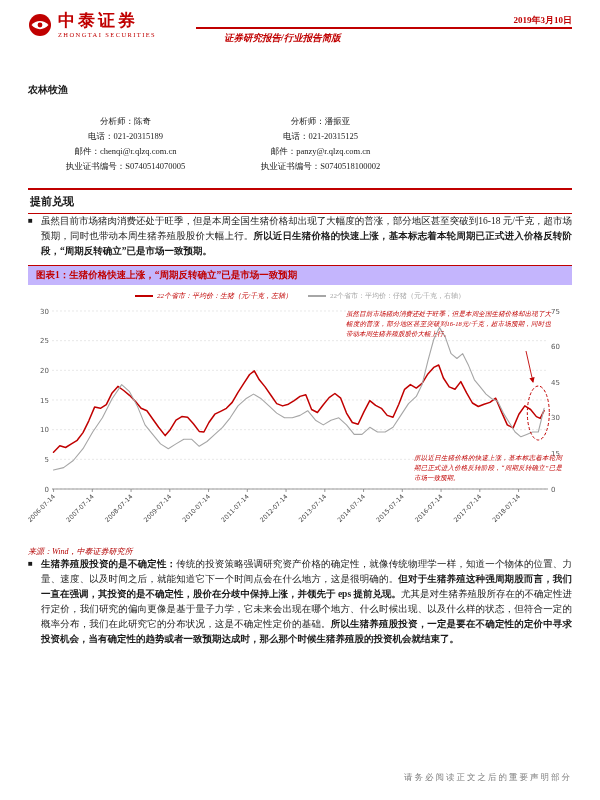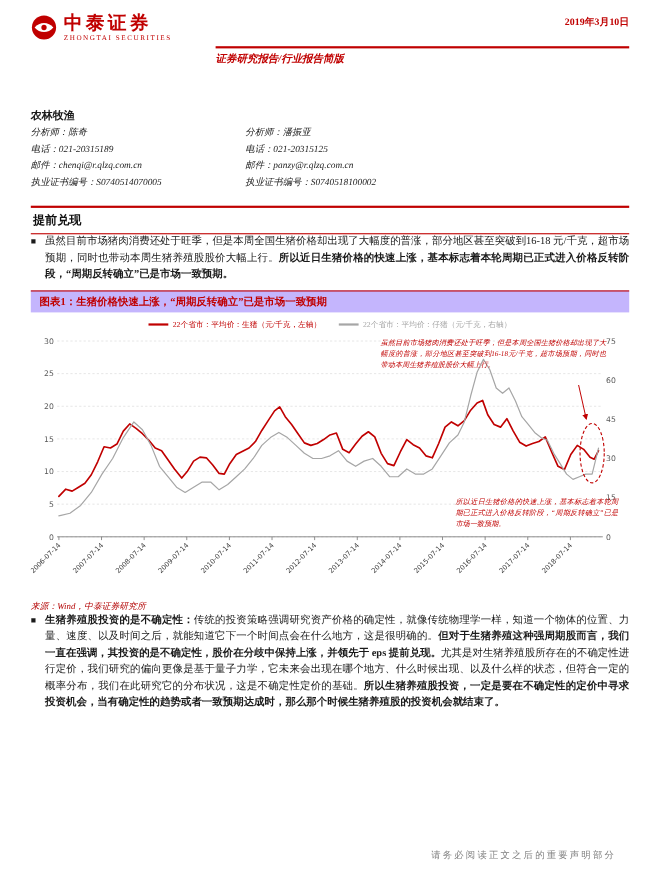--- a/index.html
+++ b/index.html
@@ -7,29 +7,29 @@
         font-family:"Liberation Serif","DejaVu Serif",serif;color:#1a1a1a;box-sizing:border-box;}
   .inner{padding:12px 28px 0;}
 
   
   .hdr{display:flex;align-items:flex-start;}
   .logo{display:flex;align-items:center;gap:6px;width:168px;flex:none;}
   .logo-mark{flex:none;}
   .logo-cn{font-size:17px;font-weight:bold;color:#c00000;letter-spacing:3px;line-height:1.1;}
   .logo-en{font-size:6.5px;color:#c00000;letter-spacing:1.4px;}
   .hdr-right{flex:1;display:flex;flex-direction:column;padding-top:2px;}
-  .hdr-date{text-align:right;color:#c00000;font-size:9px;font-weight:bold;padding-bottom:15px;}
+  .hdr-date{text-align:right;color:#c00000;font-size:9px;font-weight:bold;padding-bottom:0;}
   .hdr-rule{border-top:2px solid #c00000;}
-  .hdr-type{color:#c00000;font-size:9.5px;font-weight:bold;font-style:italic;padding-top:3px;}
+  .hdr-type{color:#c00000;font-size:9.5px;font-weight:bold;font-style:italic;padding-top:3px;margin-left:28px;}
 
   
   .title-row{display:flex;align-items:baseline;margin-top:10px;}
   .sector{font-size:10px;font-weight:bold;width:150px;flex:none;margin-top:28px;}
   .report-title{flex:1;text-align:center;font-size:13px;font-weight:bold;margin:0;}
-  .analysts{display:flex;margin-top:0;font-size:8.5px;font-style:italic;}
+  .analysts{display:flex;margin-top:16px;font-size:8.5px;text-align:center;}
   .an-col{width:195px;flex:none;}
   .an-col div{margin:3px 0;}
 
   
   .invest-hdr{margin-top:12px;border-top:2.5px solid #c00000;border-bottom:1.5px solid #c00000;
               padding:4px 2px;font-size:11px;font-weight:bold;color:#111;}
   .h-red{color:#c00000;font-weight:bold;font-size:10px;margin:11px 0 6px;}
   .h-red.second{margin-top:16px;}
   .body-para{font-size:9.5px;line-height:1.58;text-align:justify;margin:0 0 6px;position:relative;padding-left:13px;}
   .bullet{position:absolute;left:0;top:1px;font-size:8px;font-style:normal;}
@@ -41,21 +41,21 @@
   .chart-wrap{position:relative;padding-top:4px;}
   .chart-legend{display:flex;justify-content:center;gap:16px;font-size:7px;align-items:center;height:14px;}
   .legend-item{display:flex;align-items:center;}
   .legend-swatch{display:inline-block;width:18px;height:2px;margin-right:4px;}
   svg text{font-family:"DejaVu Sans","Liberation Sans",sans-serif;}
   .chart-annot{position:absolute;color:#c00000;font-size:6.5px;line-height:1.5;font-style:italic;text-align:justify;}
   .annot-1{left:318px;top:24px;width:205px;}
   .annot-2{left:386px;top:168px;width:148px;}
   .fig-source{font-size:8px;font-style:italic;color:#b30000;margin-top:3px;}
 
-  .footer{position:absolute;bottom:16px;right:40px;font-size:8.5px;color:#808080;letter-spacing:2px;}
+  .footer{position:absolute;bottom:16px;right:28px;font-size:8.5px;color:#808080;letter-spacing:2px;}
 </style>
 </head>
 <body>
 
 <div class="page">
   <div class="inner">
 
     <div class="hdr">
       <div class="logo">
         <svg class="logo-mark" width="24" height="24" viewBox="0 0 24 24">
@@ -100,21 +100,21 @@
     <p class="body-para">
       <span class="bullet">■</span><span>虽然目前市场猪肉消费还处于旺季，但是本周全国生猪价格却出现了大幅度的普涨，部分地区甚至突破到16-18 元/千克，超市场预期，同时也带动本周生猪养殖股股价大幅上行。</span><b>所以近日生猪价格的快速上涨，基本标志着本轮周期已正式进入价格反转阶段，“周期反转确立”已是市场一致预期。</b>
     </p>
 
     <div class="fig">
       <div class="fig-caption">图表1：生猪价格快速上涨，“周期反转确立”已是市场一致预期</div>
       <div class="chart-wrap">
         <div class="chart-legend" id="chart-legend">
             <span class="legend-item">
               <span class="legend-swatch" style="background: rgb(192, 0, 0);"></span>
-              <span style="color: rgb(192, 0, 0);">22个省市：平均价：生猪（元/千克，左轴）</span>
+              <span style="color: rgb(192, 0, 0); font-style: italic;">22个省市：平均价：生猪（元/千克，左轴）</span>
             </span>
             <span class="legend-item">
               <span class="legend-swatch" style="background: rgb(166, 166, 166);"></span>
               <span style="color: rgb(166, 166, 166);">22个省市：平均价：仔猪（元/千克，右轴）</span>
             </span>
           </div>
         <svg id="chart-svg" width="544" height="236">
             <line x1="24" y1="186" x2="520" y2="186" stroke="#d9d9d9" stroke-width="0.6" stroke-dasharray="2,2"></line>
             <text x="21" y="188.5" text-anchor="end" font-size="7" fill="#595959">0</text>
             <line x1="24" y1="156.33333333333334" x2="520" y2="156.33333333333334" stroke="#d9d9d9" stroke-width="0.6" stroke-dasharray="2,2"></line>

